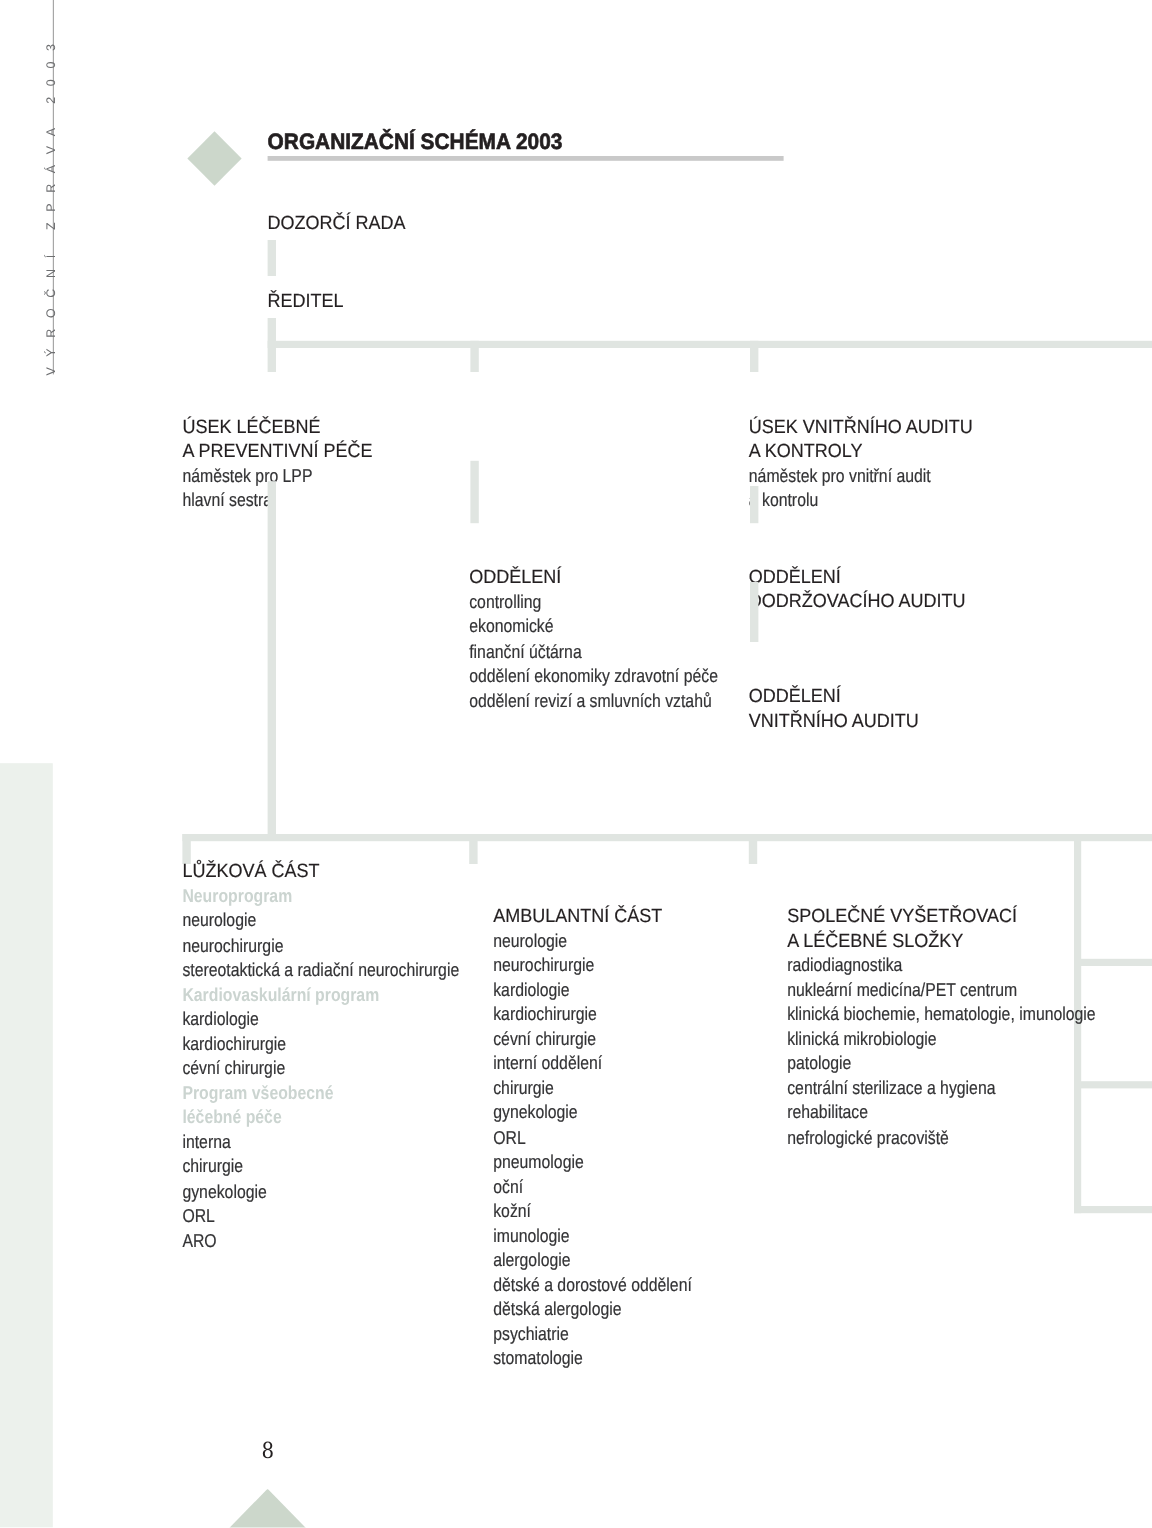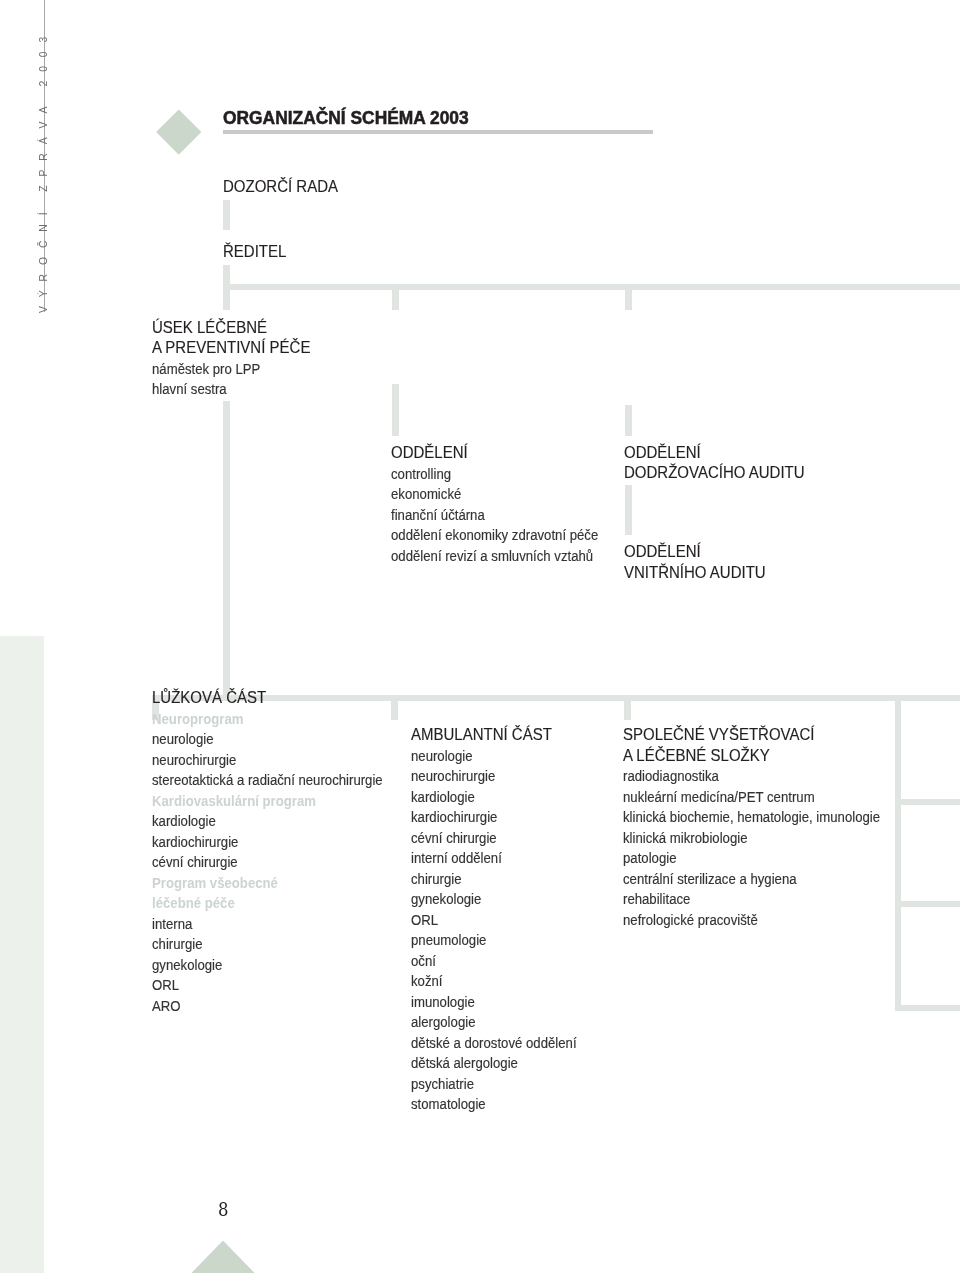--- a/index.html
+++ b/index.html
@@ -32,21 +32,21 @@
 
   
   .hd{font-size:15.9px;letter-spacing:0px;white-space:nowrap;color:#231f20;
       transform:scaleX(.944);transform-origin:left center;
       -webkit-text-stroke:0.14px #231f20;}
   .bd{font-size:15.5px;white-space:nowrap;color:#333335;
       transform:scaleX(.85);transform-origin:left center;
       -webkit-text-stroke:0.16px #333335;}
   .grp{font-size:15.5px;font-weight:bold;white-space:nowrap;color:#cbd4d0;
       transform:scaleX(.85);transform-origin:left center;}
-  .blk{position:absolute;}
+  .blk{position:absolute;margin-top:29px;}
   .blk div{height:20.5px;line-height:20.5px;}
   .blk14 div{height:20.5px;line-height:20.5px;}
 
   #page-no{left:218.3px;top:1201px;font-size:18.5px;line-height:18.5px;color:#231f20;
       font-family:"DejaVu Serif",serif;transform:scaleX(.89);transform-origin:left top;}
   #bottom-diamond{left:190.8px;top:1240.6px;width:64.4px;height:33px;background:#ccd7cb;
       clip-path:polygon(50% 0%, 100% 100%, 0% 100%);}
 </style>
 </head>
 <body>
@@ -81,20 +81,26 @@
   <div class="abs blk" style="left:391px;top:443px">
     <div class="hd">ODDĚLENÍ</div>
     <div class="bd">controlling</div>
     <div class="bd">ekonomické</div>
     <div class="bd">finanční účtárna</div>
     <div class="bd">oddělení ekonomiky zdravotní péče</div>
     <div class="bd">oddělení revizí a smluvních vztahů</div>
   </div>
 
   <div class="abs conn" style="left:625px;top:284px;width:7px;height:25.5px"></div>
+  <div class="abs blk" style="left:624px;top:317.5px">
+    <div class="hd">ÚSEK VNITŘNÍHO AUDITU</div>
+    <div class="hd">A KONTROLY</div>
+    <div class="bd">náměstek pro vnitřní audit</div>
+    <div class="bd">a kontrolu</div>
+  </div>
   <div class="abs conn" style="left:625px;top:405px;width:7px;height:31px"></div>
   <div class="abs blk" style="left:624px;top:442.7px">
     <div class="hd">ODDĚLENÍ</div>
     <div class="hd">DODRŽOVACÍHO AUDITU</div>
   </div>
   <div class="abs conn" style="left:625px;top:485px;width:7px;height:50px"></div>
   <div class="abs blk" style="left:624px;top:542px">
     <div class="hd">ODDĚLENÍ</div>
     <div class="hd">VNITŘNÍHO AUDITU</div>
   </div>
@@ -141,21 +147,21 @@
       <div class="bd">pneumologie</div>
       <div class="bd">oční</div>
       <div class="bd">kožní</div>
       <div class="bd">imunologie</div>
       <div class="bd">alergologie</div>
       <div class="bd">dětské a dorostové oddělení</div>
       <div class="bd">dětská alergologie</div>
       <div class="bd">psychiatrie</div>
       <div class="bd">stomatologie</div>
     </div>
-  <div class="abs blk blk14" id="sec2" style="left:623px;top:725px">
+  <div class="abs blk blk14" id="sec2" style="left:656px;top:725px">
       <div class="hd">SPOLEČNÉ VYŠETŘOVACÍ</div>
       <div class="hd">A LÉČEBNÉ SLOŽKY</div>
       <div class="bd">radiodiagnostika</div>
       <div class="bd">nukleární medicína/PET centrum</div>
       <div class="bd">klinická biochemie, hematologie, imunologie</div>
       <div class="bd">klinická mikrobiologie</div>
       <div class="bd">patologie</div>
       <div class="bd">centrální sterilizace a hygiena</div>
       <div class="bd">rehabilitace</div>
       <div class="bd">nefrologické pracoviště</div>

